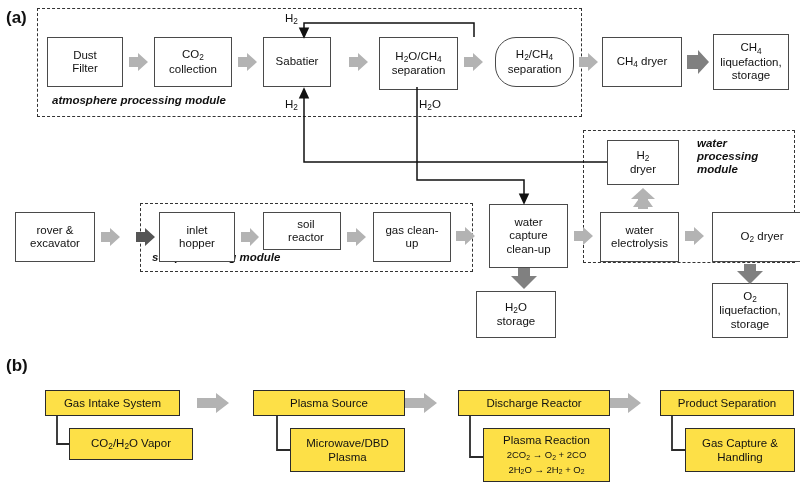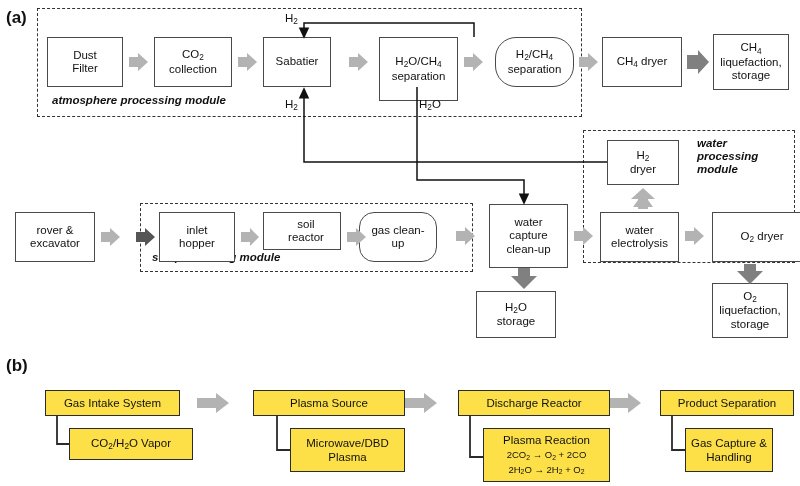--- a/index.html
+++ b/index.html
@@ -66,21 +66,21 @@
       <span>collection</span>
     </div>
   </div>
 
   <div class="box" style="left:263px;top:37px;width:68px;height:50px;">
     <div>
       <span>Sabatier</span>
     </div>
   </div>
 
-  <div class="box" style="left:379px;top:37px;width:79px;height:64px;">
+  <div class="box" style="left:379px;top:37px;width:79px;height:53px;">
     <div>
       H<sub>2</sub>O/CH<sub>4</sub><br>
       <span>separation</span>
     </div>
   </div>
 
   <div class="box" style="left:495px;top:37px;width:79px;height:50px;border-radius:21px;">
     <div>
       H<sub>2</sub>/CH<sub>4</sub><br>
       <span>separation</span>
@@ -113,21 +113,21 @@
     </div>
   </div>
 
   <div class="box" style="left:263px;top:212px;width:78px;height:38px;padding-left:10px;">
     <div>
       <span>soil</span><br>
       <span>reactor</span>
     </div>
   </div>
 
-  <div class="box" style="left:359px;top:212px;width:78px;height:50px;border-radius:15px;">
+  <div class="box" style="left:373px;top:212px;width:78px;height:50px;">
     <div>
       <span>gas clean-</span><br>
       <span>up</span>
     </div>
   </div>
 
   <div class="box" style="left:489px;top:204px;width:79px;height:64px;">
     <div>
       <span>water</span><br>
       <span>capture</span><br>
@@ -278,20 +278,20 @@
     <div>
       <span class="rxn-title">Plasma Reaction</span>
       <span class="rxn">2CO<sub>2</sub> → O<sub>2</sub> + 2CO</span>
       <span class="rxn">2H<sub>2</sub>O → 2H<sub>2</sub> + O<sub>2</sub></span>
     </div>
   </div>
 
   <div class="bbox" style="left:660px;top:390px;width:134px;height:26px;">
     <span>Product Separation</span>
   </div>
-  <div class="bbox sub" style="left:685px;top:428px;width:88px;height:44px;">
+  <div class="bbox sub" style="left:685px;top:428px;width:110px;height:44px;">
     <div>
       <span>Gas Capture &amp;</span><br>
       <span>Handling</span>
     </div>
   </div>
 
 </div>
 
 </body></html>

